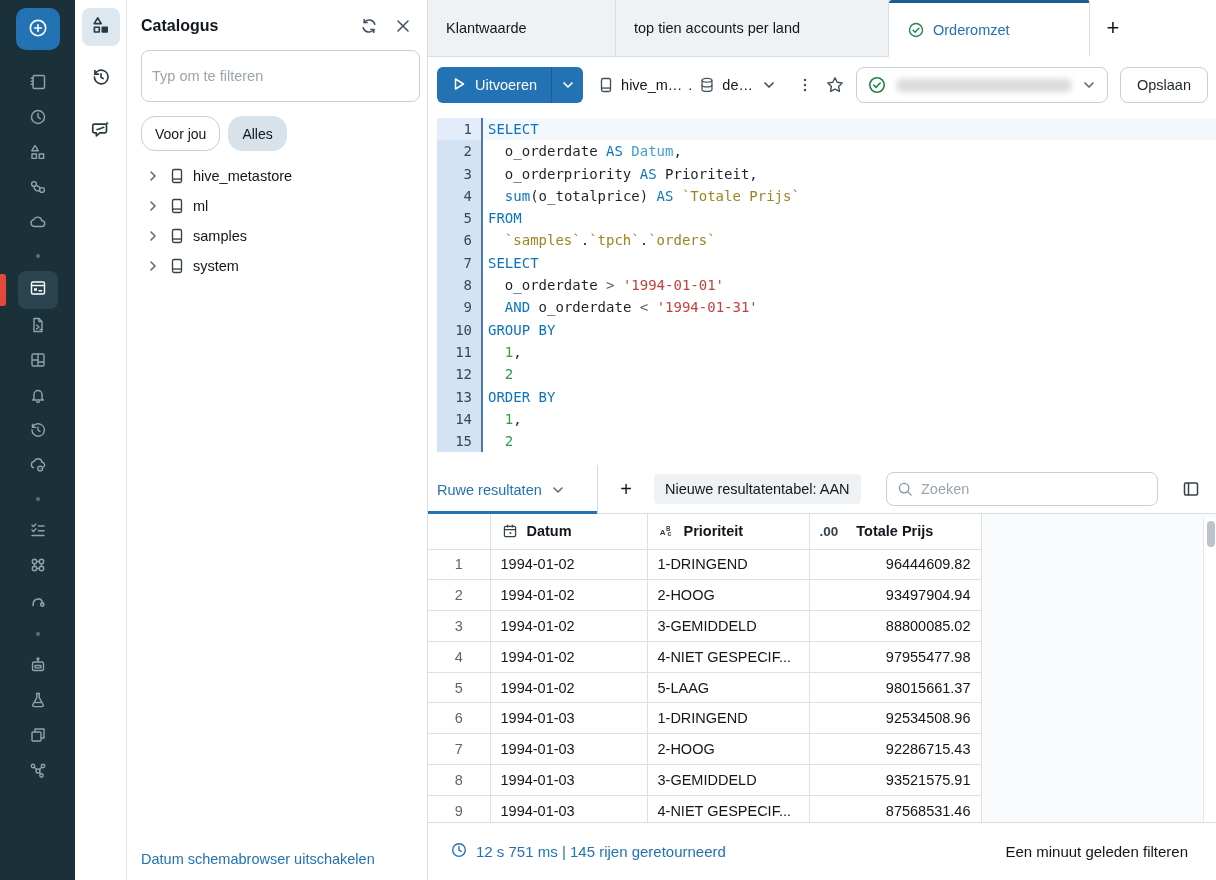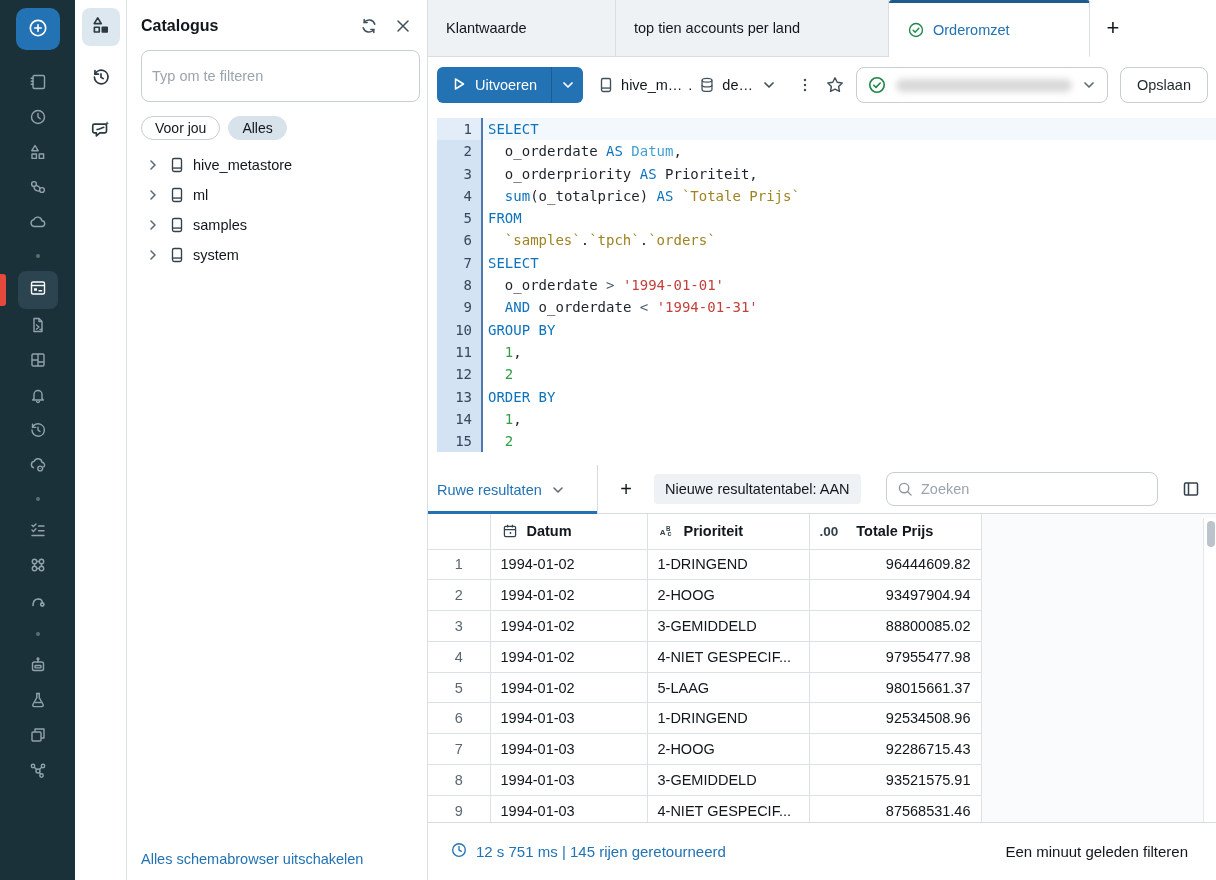--- a/index.html
+++ b/index.html
@@ -25,21 +25,21 @@
   .rail2-item.selected { background:#dde7f0; }
 
   
   .catalog { width:301px; border-right:1px solid #d9dee3; background:#fff; position:relative; flex-shrink:0; padding:12px 12px 0 14px; }
   .catalog-head { display:flex; align-items:center; height:28px; }
   .catalog-title { font-size:16px; font-weight:bold; flex:1; }
   .catalog-head .hicon { width:24px; height:24px; display:flex; align-items:center; justify-content:center; color:#40505c; cursor:pointer; margin-left:10px; }
   .filter-input { margin-top:10px; width:279px; height:52px; border:1px solid #c7ced4; border-radius:8px; padding:0 10px; font-size:14.5px; font-family:inherit; color:#11171c; outline:none; }
   .filter-input::placeholder { color:#9aa4ad; }
   .chips { display:flex; gap:8px; margin-top:14px; }
-  .chip { height:24px; padding:8px 13px; border-radius:14px; display:flex; align-items:center; font-size:14px; cursor:pointer;text-align:right; }
+  .chip { height:35px; padding:8px 13px; border-radius:14px; display:flex; align-items:center; font-size:14px; cursor:pointer;text-align:right; }
   .chip.outline { border:1px solid #c7ced4; background:#fff; }
   .chip.filled { background:#d8e2ea; border:1px solid #d8e2ea; }
   .tree { margin-top:10px; }
   .tree-item { display:flex; align-items:center; height:30px; gap:7px; cursor:pointer; padding-left:4px; }
   .tree-item .chev { color:#5f6b76; display:flex; }
   .tree-item .book { color:#33414c; display:flex; }
   .tree-label { font-size:14.5px; }
   .catalog-footer { position:absolute; bottom:13px; left:14px; font-size:14.5px; color:#2272b4; cursor:pointer; }
 
   
@@ -364,21 +364,21 @@
           </span>
       <span class="book">
             <svg class="ic18" viewBox="0 0 20 20" fill="none" stroke="currentColor" stroke-width="1.5" stroke-linejoin="round">
               <rect x="5" y="2.8" width="10" height="14.4" rx="1.8"></rect>
               <path d="M5 13.4h10"></path>
             </svg>
           </span>
       <span class="tree-label">system</span>
     </div>
   </div>
-    <div class="catalog-footer">Alles schemabrowser uitschakelen</div>
+    <div class="catalog-footer">Datum schemabrowser uitschakelen</div>
   </aside>
 
   <main class="main">
 
     <div class="tabbar">
       <div class="tab first w-tab1">
           <span class="tab-label">Klantwaarde</span>
         </div>
       <div class="tab w-tab2">
           <span class="tab-label">top tien accounts per land</span>

